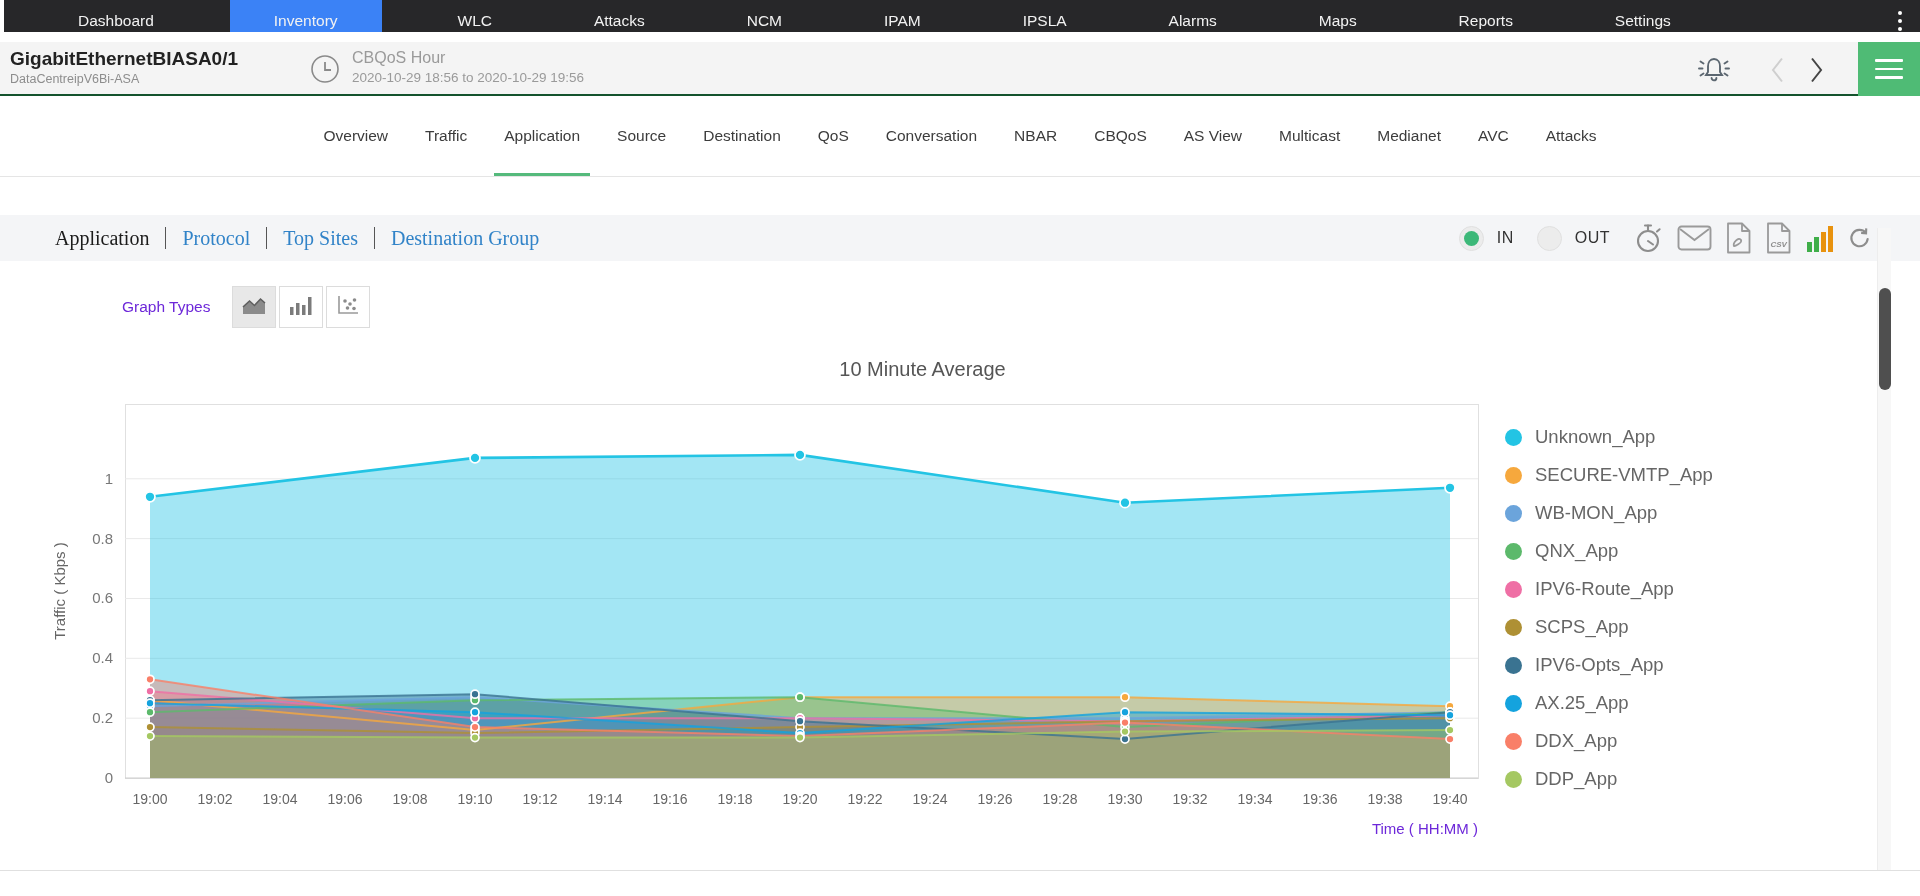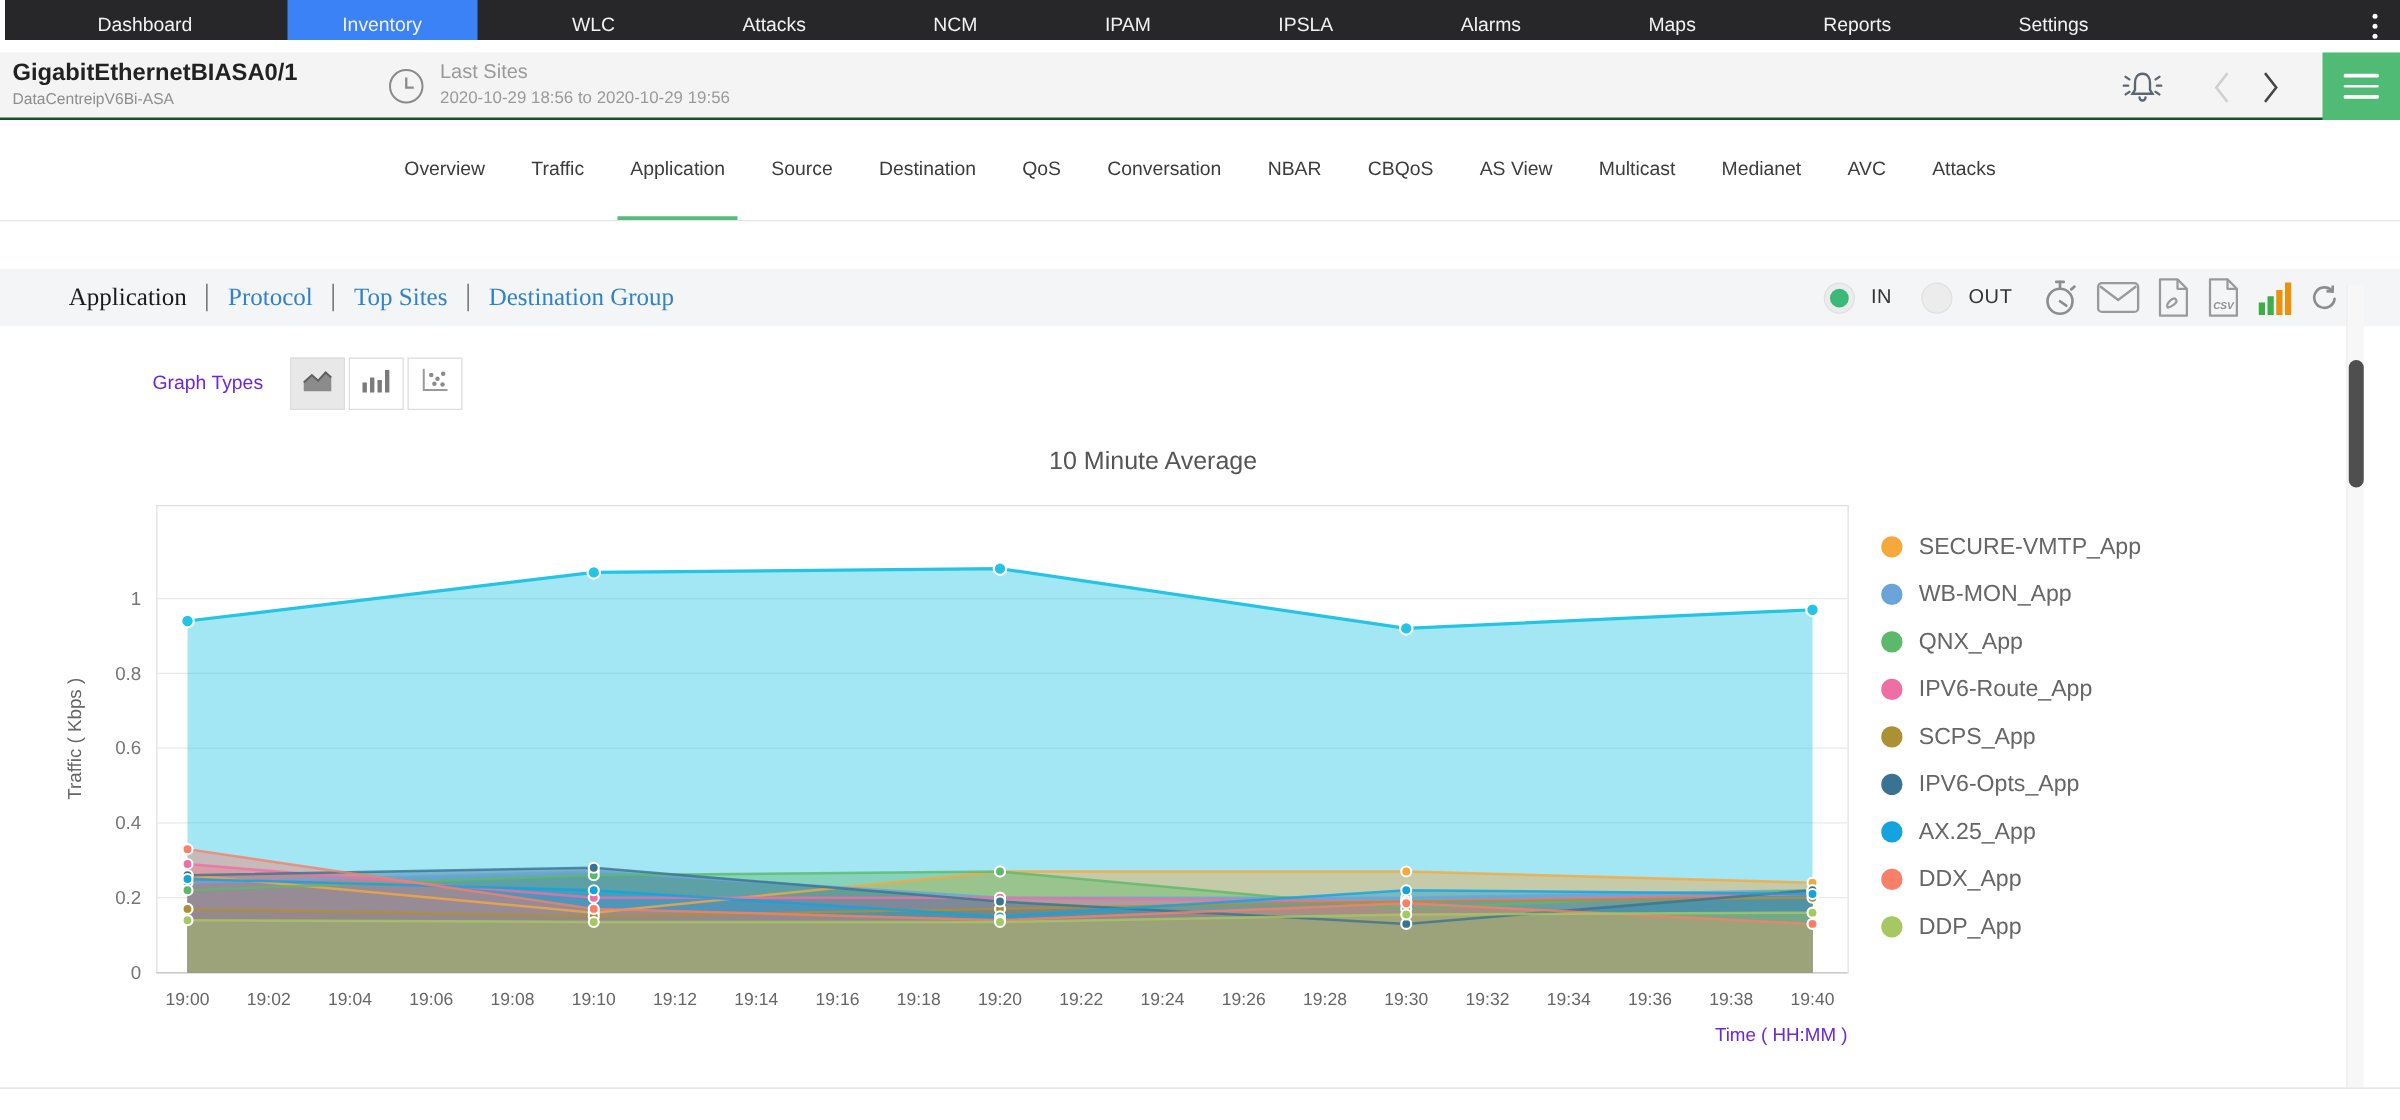--- a/index.html
+++ b/index.html
@@ -106,21 +106,21 @@
       <div class="dev-name">GigabitEthernetBIASA0/1</div>
       <div class="dev-sub">DataCentreipV6Bi-ASA</div>
     </div>
     <div class="clock-wrap">
       <svg width="30" height="30" viewBox="0 0 30 30">
         <circle cx="15" cy="15" r="13" stroke="#8a8a8a" stroke-width="1.6" fill="none"></circle>
         <path d="M15 8 V16 H21" stroke="#8a8a8a" stroke-width="1.8" fill="none"></path>
       </svg>
     </div>
     <div class="period">
-      <div class="period-label">Last Sites</div>
+      <div class="period-label">CBQoS Hour</div>
       <div class="period-range">2020-10-29 18:56 to 2020-10-29 19:56</div>
     </div>
     <div class="bell-wrap">
       <svg width="36" height="33" viewBox="0 0 36 33">
         <g stroke="#5b6670" stroke-width="1.9" fill="none" stroke-linecap="round">
           <path d="M18 6 C14 6 12 9.4 12 13.4 L12 19 L10 22 L26 22 L24 19 L24 13.4 C24 9.4 22 6 18 6 Z"></path>
           <path d="M15.6 25 a2.4 2.4 0 0 0 4.8 0"></path>
           <path d="M7.5 10.5 L4.5 8.5"></path>
             <path d="M6.5 15.5 L3 15.5"></path>
             <path d="M7.5 20.5 L4.5 22.5"></path>
@@ -381,20 +381,24 @@
       <circle cx="110" cy="336.1" r="4" fill="#A5C862" stroke="#ffffff" stroke-width="1.7"></circle>
       <circle cx="435" cy="337.6" r="4" fill="#A5C862" stroke="#ffffff" stroke-width="1.7"></circle>
       <circle cx="760" cy="337.6" r="4" fill="#A5C862" stroke="#ffffff" stroke-width="1.7"></circle>
       <circle cx="1085" cy="331.6" r="4" fill="#A5C862" stroke="#ffffff" stroke-width="1.7"></circle>
       <circle cx="1410" cy="330.1" r="4" fill="#A5C862" stroke="#ffffff" stroke-width="1.7"></circle>
     </svg>
   <div class="x-axis-title">Time ( HH:MM )</div>
 
   <div class="legend" id="legend">
       <div class="legend-item">
+        <span class="legend-dot" style="background: rgb(35, 196, 228);"></span>
+        <span class="legend-label">Unknown_App</span>
+      </div>
+      <div class="legend-item">
         <span class="legend-dot" style="background: rgb(246, 168, 61);"></span>
         <span class="legend-label">SECURE-VMTP_App</span>
       </div>
       <div class="legend-item">
         <span class="legend-dot" style="background: rgb(107, 164, 219);"></span>
         <span class="legend-label">WB-MON_App</span>
       </div>
       <div class="legend-item">
         <span class="legend-dot" style="background: rgb(92, 185, 107);"></span>
         <span class="legend-label">QNX_App</span>

